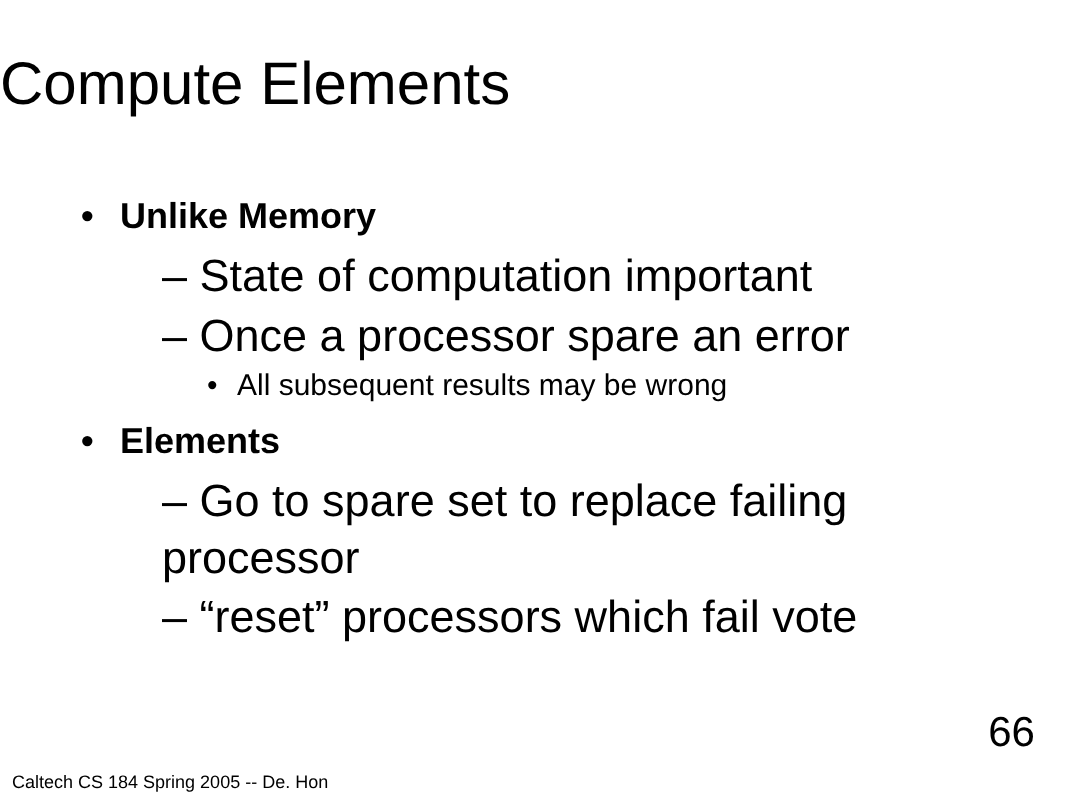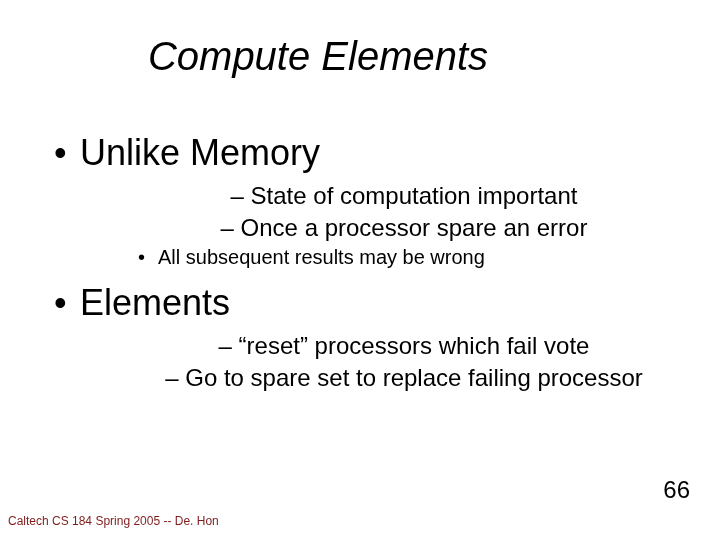--- a/index.html
+++ b/index.html
@@ -16,50 +16,49 @@
     position: relative;
     width: 720px;
     height: 540px;
     box-sizing: border-box;
   }
   .title {
     position: absolute;
     top: 34px;
     left: 0;
     width: 636px;
-    text-align: center;
+    text-align: left;
     font-size: 40px;
     font-weight: 400;
-    font-style: italic;
   }
   .content {
     position: absolute;
     top: 130px;
     left: 54px;
     right: 20px;
   }
   .l1 {
-    font-size: 36px;
+    font-size: 24px;
     line-height: 1.25;
     margin: 0 0 6px 0;
     padding-left: 26px;
     position: relative;
+    font-weight: bold;
   }
   .l1::before {
     content: "•";
     position: absolute;
     left: 0;
     top: 0;
   }
   .l2 {
-    font-size: 24px;
+    font-size: 30px;
     line-height: 1.25;
     margin: 0 0 2px 0;
     padding-left: 54px;
-    text-align: center;
   }
   .l3 {
     font-size: 20px;
     line-height: 1.25;
     margin: 2px 0 2px 0;
     padding-left: 104px;
     position: relative;
   }
   .l3::before {
     content: "•";
@@ -68,44 +67,44 @@
     top: 0;
   }
   .gap {
     height: 8px;
   }
   .footer {
     position: absolute;
     left: 8px;
     bottom: 12px;
     font-size: 12px;
-    color: #7f1d1d;
+    color: #000000;
   }
   .pagenum {
     position: absolute;
     right: 30px;
     bottom: 36px;
-    font-size: 24px;
+    font-size: 28px;
     text-align: right;
   }
 </style>
 </head>
 <body>
 
 <div class="slide">
 
   <div class="title">Compute Elements</div>
 
   <div class="content">
     <div class="l1">Unlike Memory</div>
     <div class="l2">– State of computation important</div>
     <div class="l2">– Once a processor spare an error</div>
     <div class="l3">All subsequent results may be wrong</div>
     <div class="gap"></div>
     <div class="l1">Elements</div>
+    <div class="l2">– Go to spare set to replace failing processor</div>
     <div class="l2">– “reset” processors which fail vote</div>
-    <div class="l2">– Go to spare set to replace failing processor</div>
   </div>
 
   <div class="footer">Caltech CS 184 Spring 2005 -- De. Hon</div>
   <div class="pagenum">66</div>
 
 </div>
 
 </body></html>

